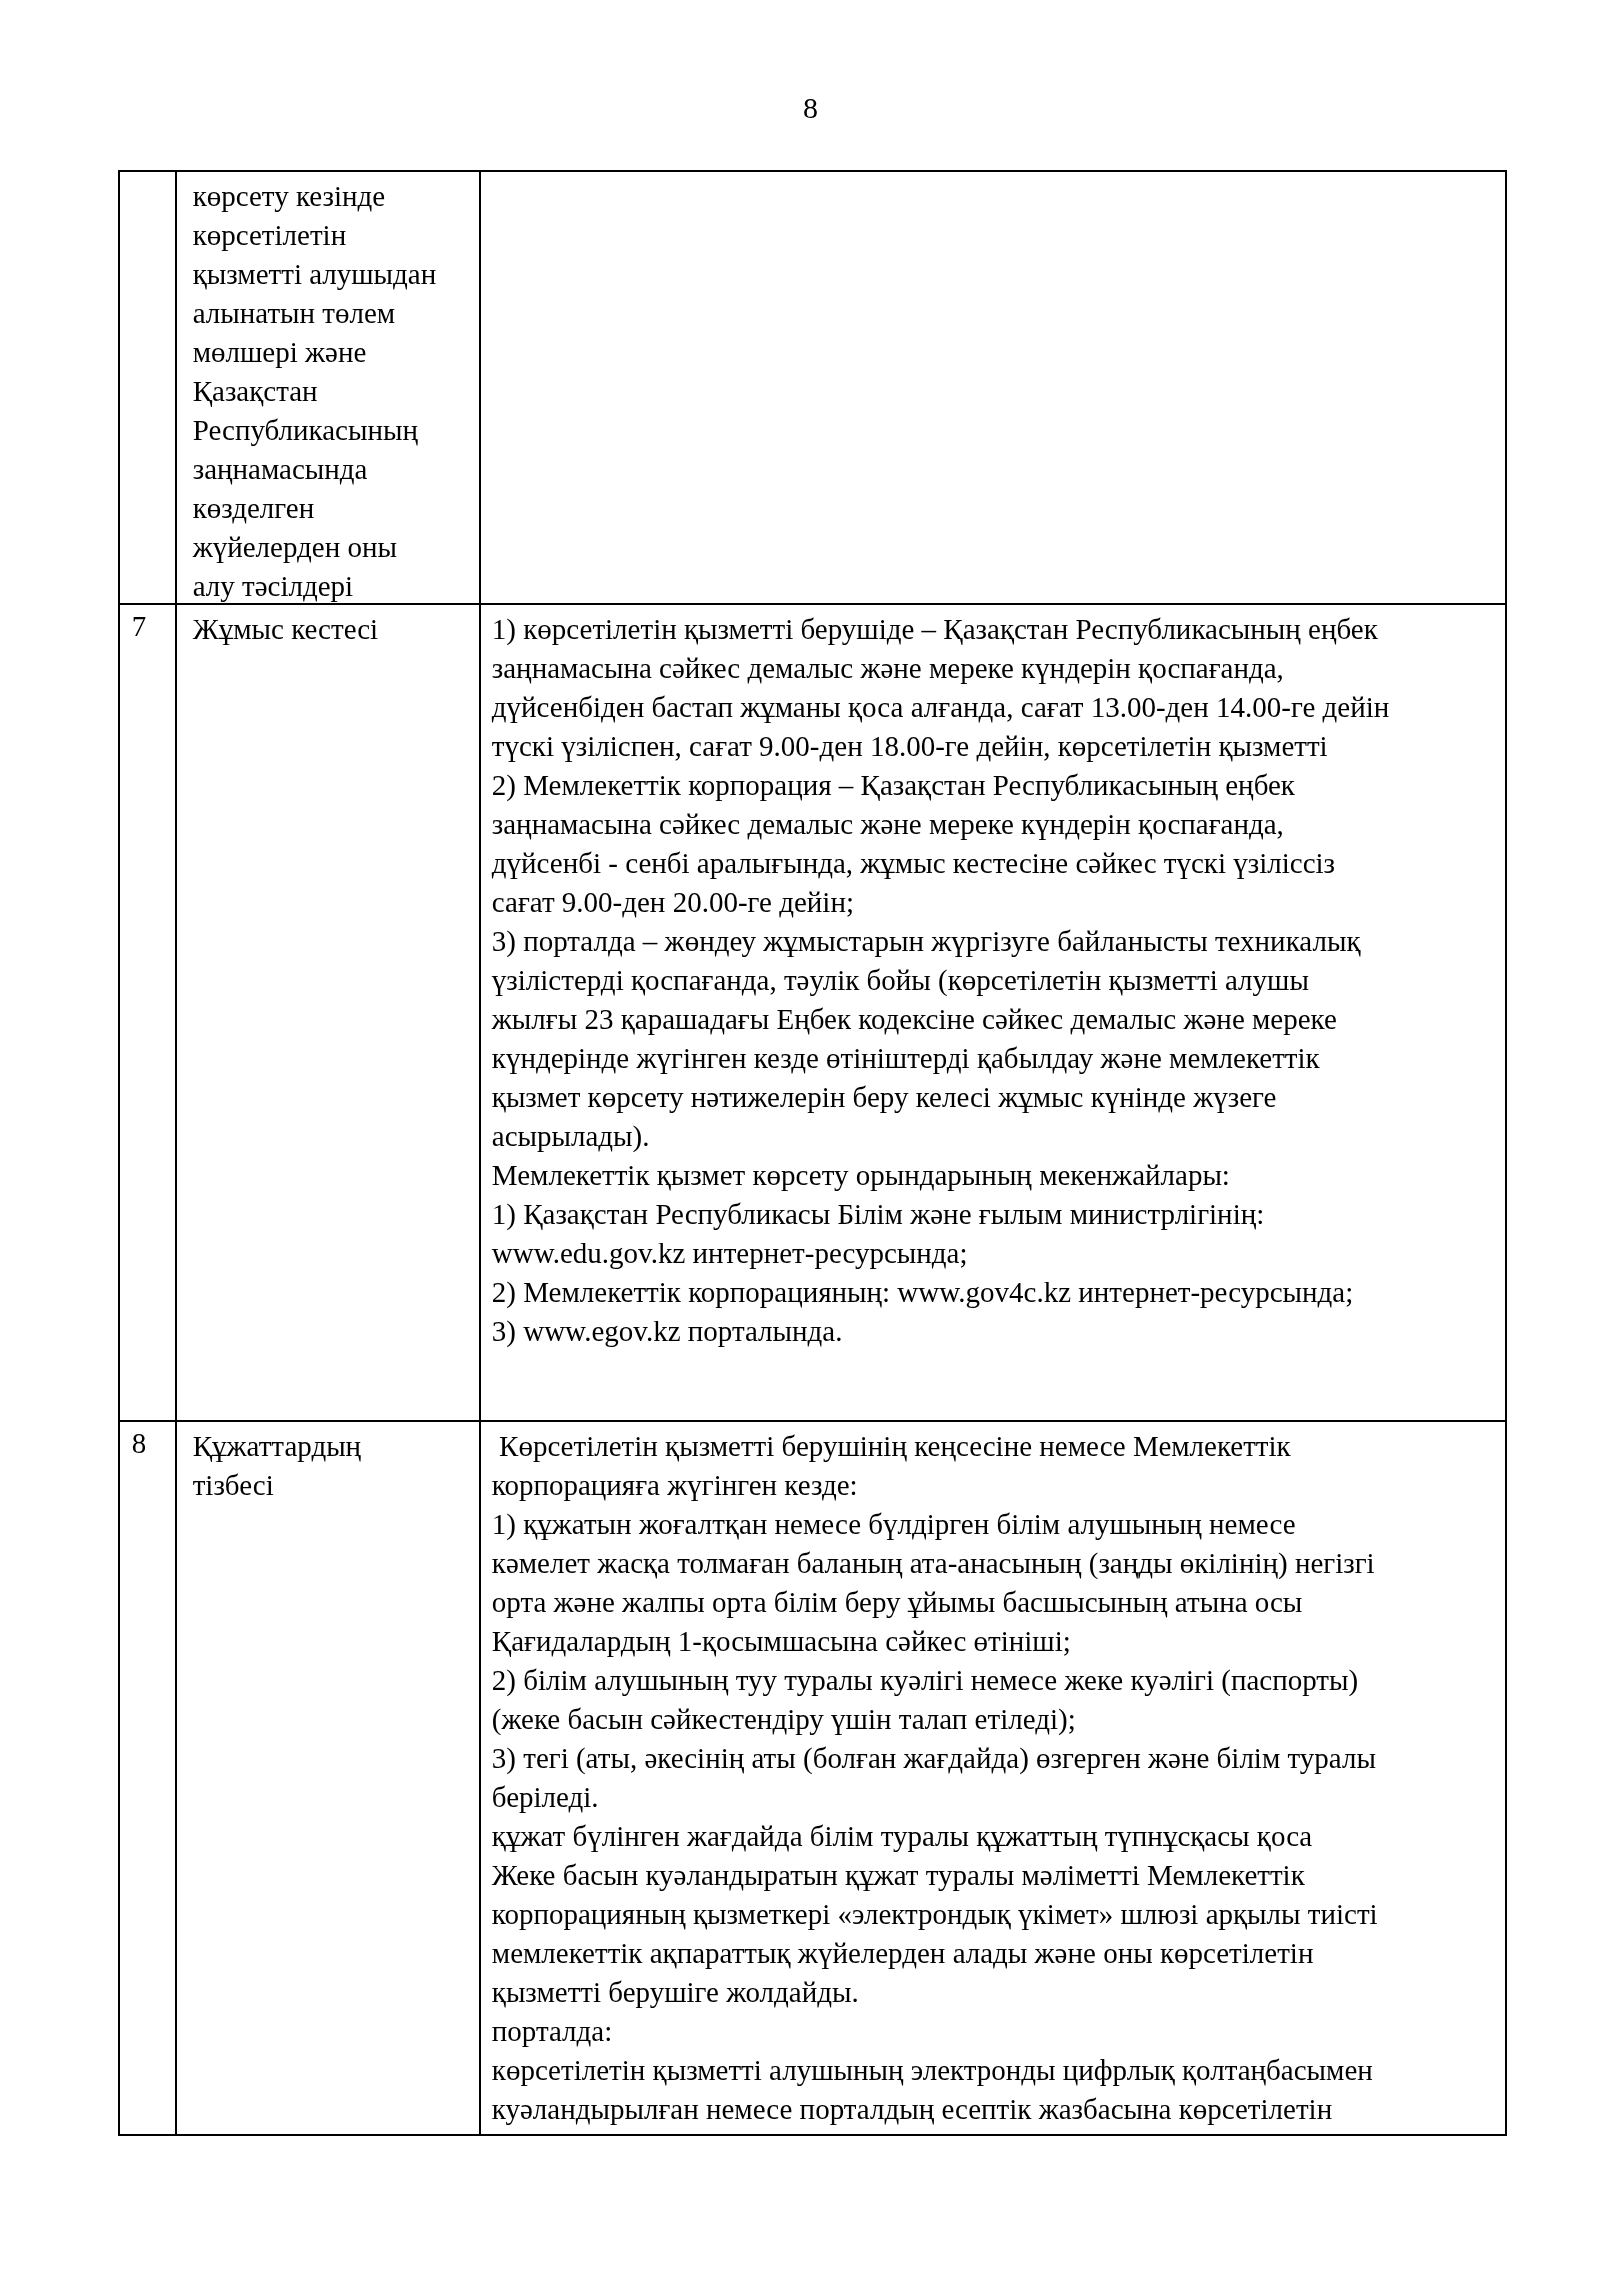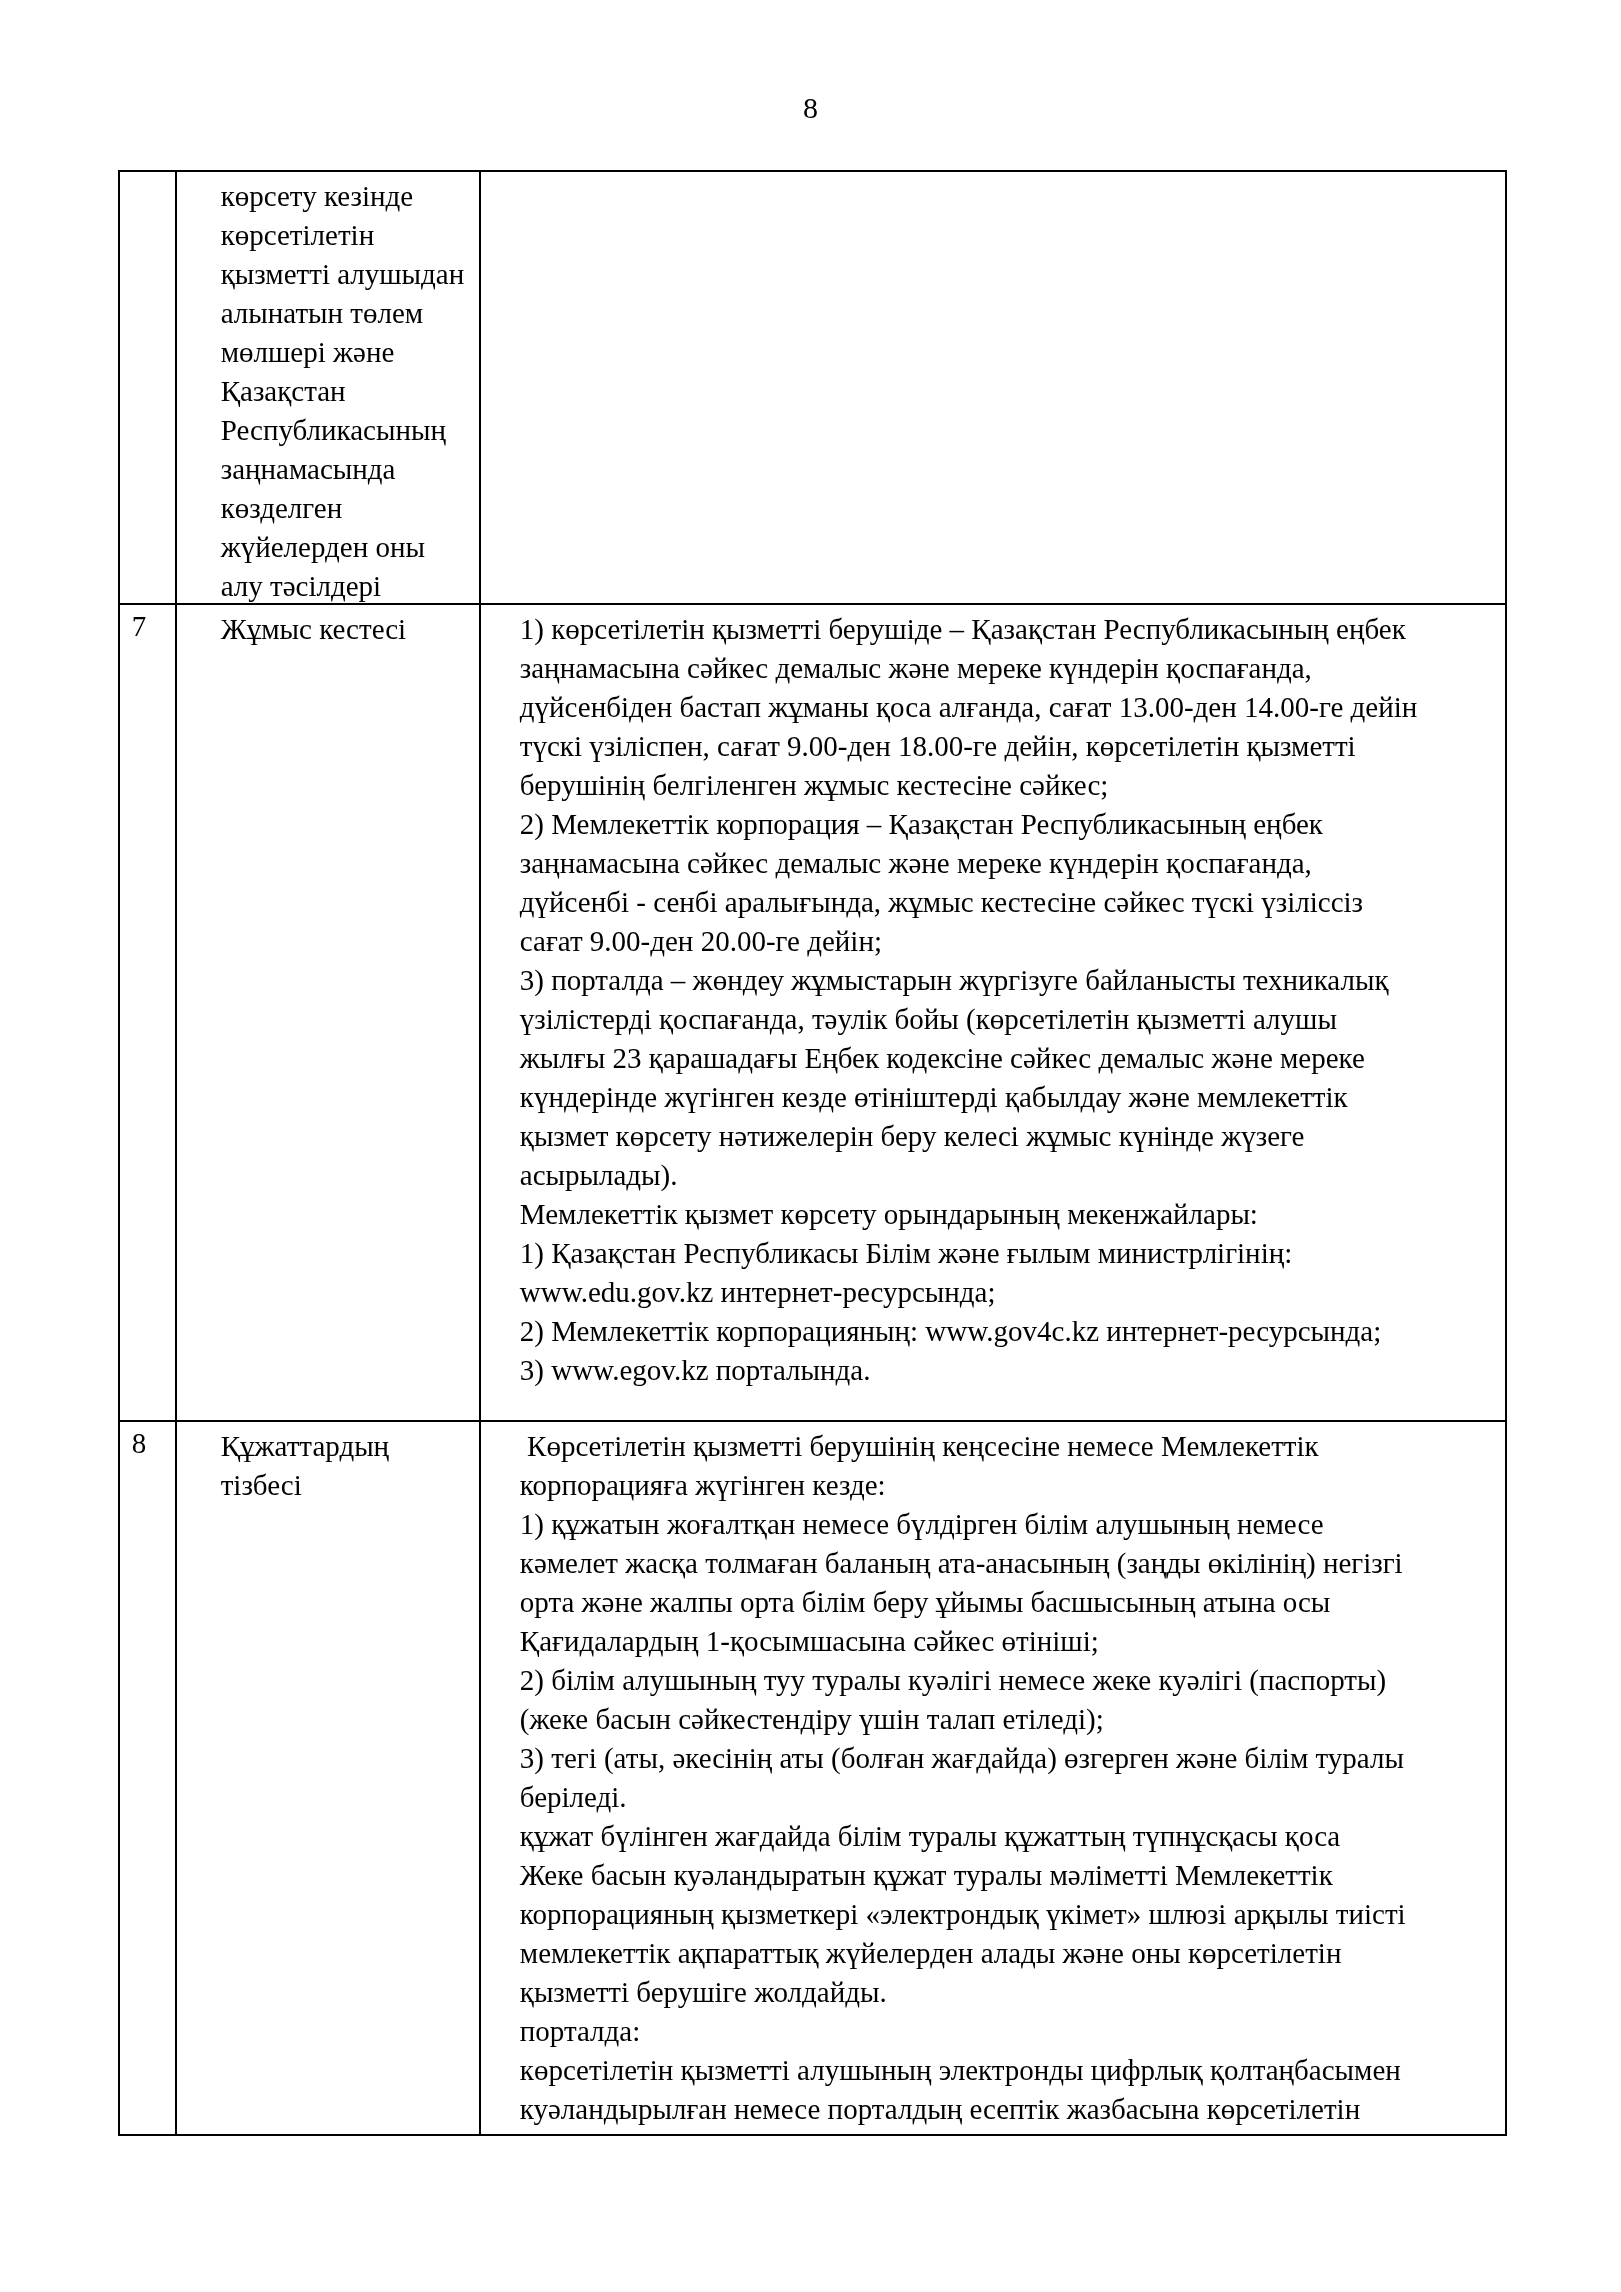--- a/index.html
+++ b/index.html
@@ -61,21 +61,20 @@
     border-right: 2.9px solid #000000;
     padding: 4.9px 9.8px 0 15.7px;
   }
   .cell-content {
     flex: 1 1 auto;
     padding: 4.9px 9.8px 0 10.8px;
   }
   .line {
     line-height: 39px;
     white-space: pre-wrap;
-    margin-left: 28px;
   }
 </style>
 </head>
 <body>
 
 <div class="page-number">8</div>
 
 <div class="doc-table">
 
   <div class="t-row row-cont">
@@ -98,21 +97,20 @@
   <div class="t-row row-seven">
     <div class="cell cell-num">7</div>
     <div class="cell cell-label">
         <div class="line">Жұмыс кестесі</div>
       </div>
     <div class="cell cell-content">
         <div class="line">1) көрсетілетін қызметті берушіде – Қазақстан Республикасының еңбек</div>
         <div class="line">заңнамасына сәйкес демалыс және мереке күндерін қоспағанда,</div>
         <div class="line">дүйсенбіден бастап жұманы қоса алғанда, сағат 13.00-ден 14.00-ге дейін</div>
         <div class="line">түскі үзіліспен, сағат 9.00-ден 18.00-ге дейін, көрсетілетін қызметті</div>
-        <div class="line">берушінің белгіленген жұмыс кестесіне сәйкес;</div>
         <div class="line">2) Мемлекеттік корпорация – Қазақстан Республикасының еңбек</div>
         <div class="line">заңнамасына сәйкес демалыс және мереке күндерін қоспағанда,</div>
         <div class="line">дүйсенбі - сенбі аралығында, жұмыс кестесіне сәйкес түскі үзіліссіз</div>
         <div class="line">сағат 9.00-ден 20.00-ге дейін;</div>
         <div class="line">3) порталда – жөндеу жұмыстарын жүргізуге байланысты техникалық</div>
         <div class="line">үзілістерді қоспағанда, тәулік бойы (көрсетілетін қызметті алушы</div>
         <div class="line">жылғы 23 қарашадағы Еңбек кодексіне сәйкес демалыс және мереке</div>
         <div class="line">күндерінде жүгінген кезде өтініштерді қабылдау және мемлекеттік</div>
         <div class="line">қызмет көрсету нәтижелерін беру келесі жұмыс күнінде жүзеге</div>
         <div class="line">асырылады).</div>

